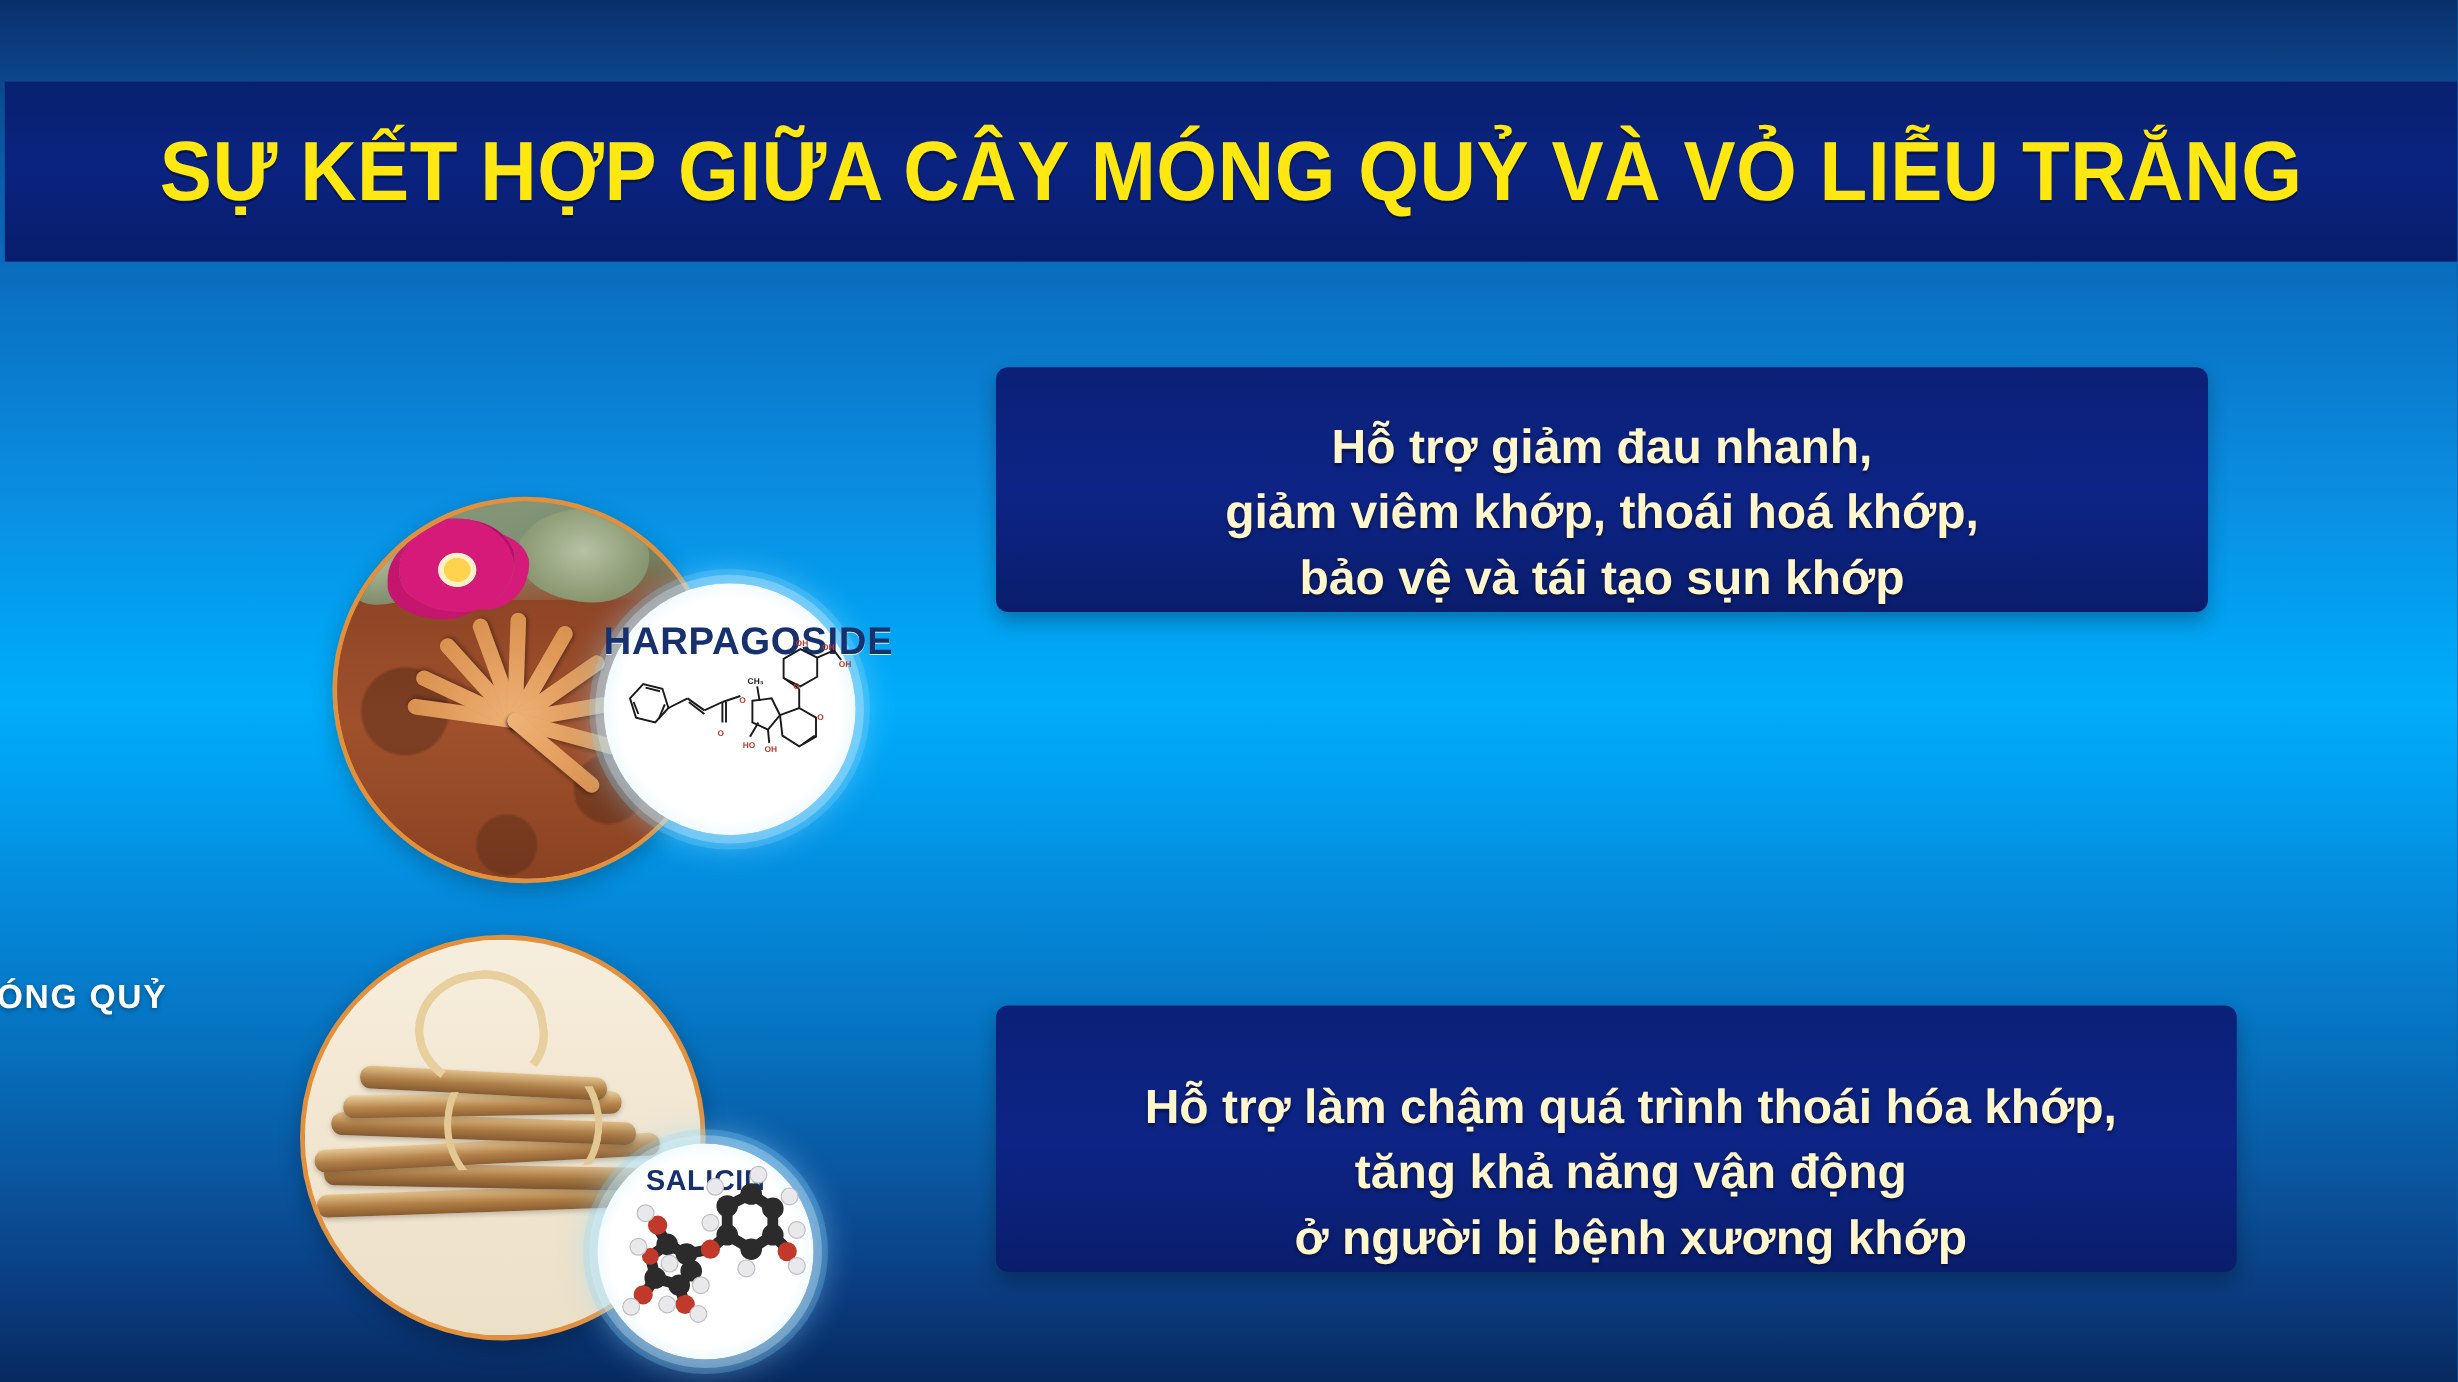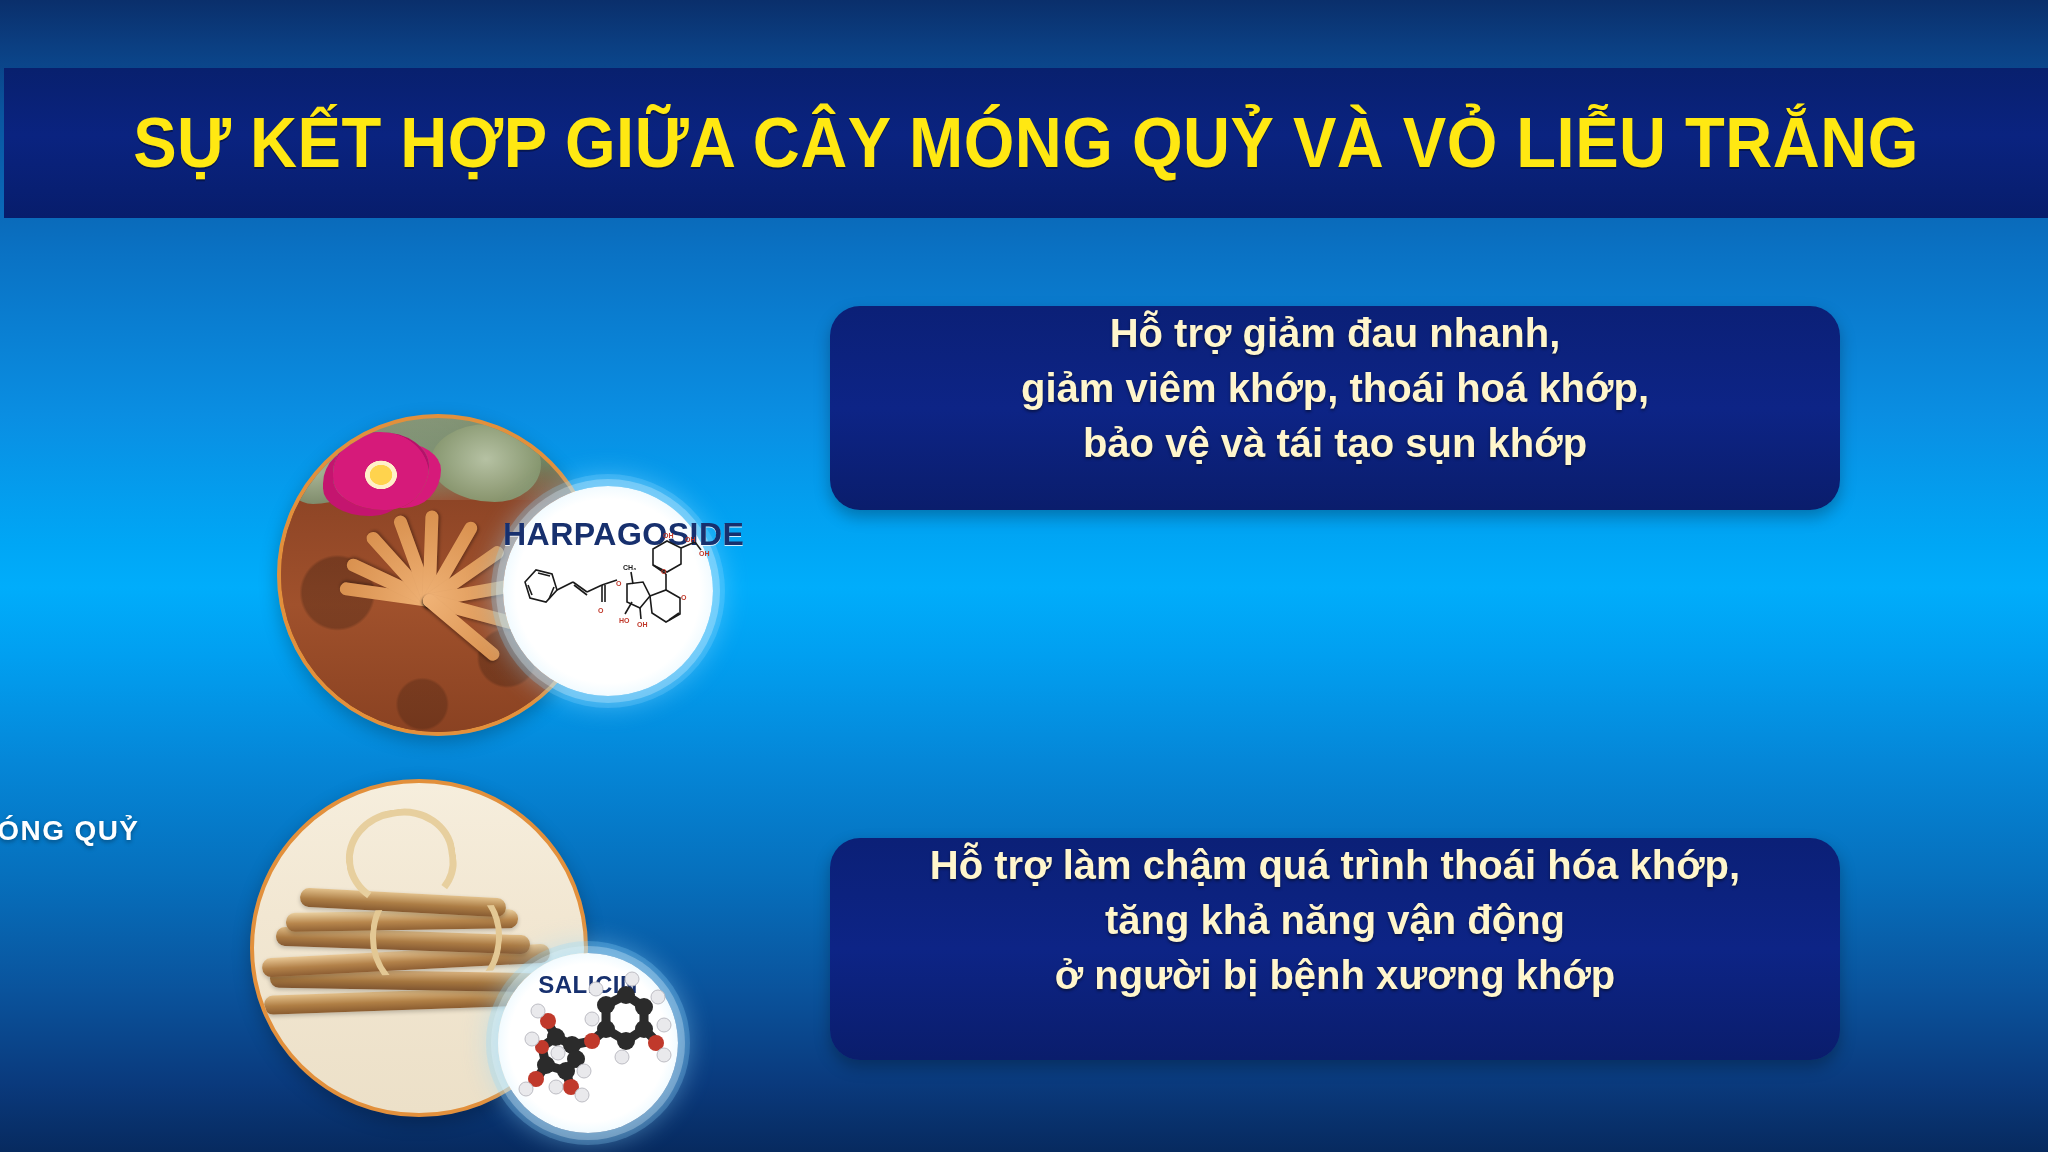--- a/index.html
+++ b/index.html
@@ -158,34 +158,34 @@
     position:absolute;width:820px;text-align:center;
     color:#ffffff;font-weight:bold;font-size:28px;letter-spacing:1.4px;
     text-shadow:0 2px 4px rgba(0,0,0,.35);
   }
   #claw-label{left:-390px;top:597px;}
 
   
   .benefit{
     position:absolute;left:830px;width:1010px;
     background:linear-gradient(180deg,#0b2077 0%,#0d2486 50%,#0a1d6c 100%);
-    border-radius:30px;
+    border-radius:10px;
     box-shadow:0 7px 16px rgba(0,0,0,.28);
-    display:flex;align-items:flex-start;justify-content:center;
+    display:flex;align-items:flex-end;justify-content:center;
     text-align:center;
   }
   .benefit p{
     margin:0;color:#fff6cc;font-weight:bold;
     font-size:40px;line-height:1.37;
     text-shadow:0 2px 3px rgba(0,0,0,.45);
     padding:0 26px;
   }
   #benefit-1{top:306px;height:204px;}
   #benefit-2{top:572px;height:220px;}
-  #benefit-3{top:838px;height:222px;}
+  #benefit-3{top:838px;height:222px;padding-left:24px;}
 </style>
 </head>
 <body>
 
 <div id="stage">
 
   <div id="banner">
     <div id="banner-title" style="font-size: 70px;">SỰ KẾT HỢP GIỮA CÂY MÓNG QUỶ VÀ VỎ LIỄU TRẮNG</div>
   </div>
 

